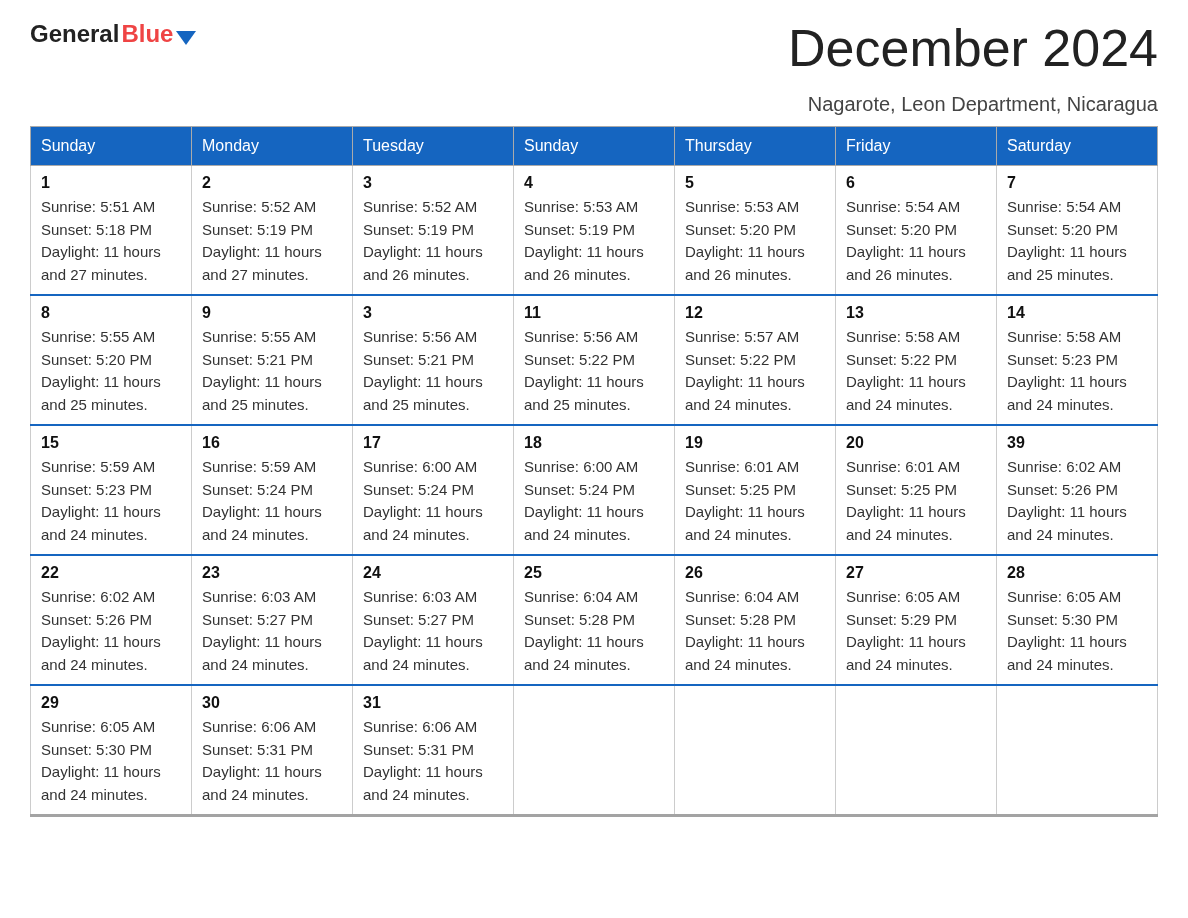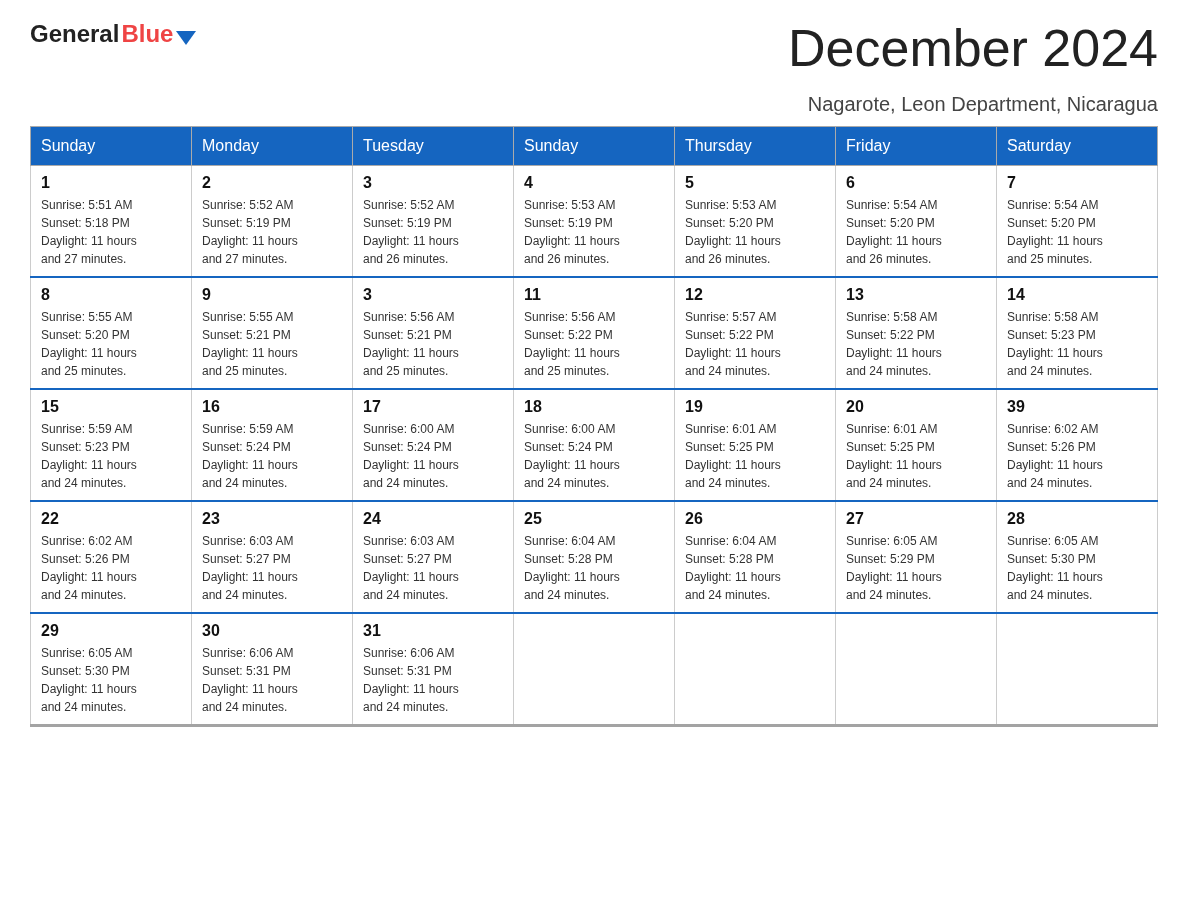--- a/index.html
+++ b/index.html
@@ -55,21 +55,21 @@
       color: #333;
     }
     .calendar td .day-number {
       font-size: 16px;
       font-weight: bold;
       color: #111;
       display: block;
       margin-bottom: 4px;
     }
     .calendar td .day-info {
-      font-size: 12px;
+      font-size: 15px;
       line-height: 1.5;
       color: #333;
     }
     .calendar tr td {
       border-bottom: 2px solid #1565c0;
     }
     .calendar tbody tr:last-child td {
       border-bottom: 3px solid #a3a3a3;
     }
     .empty-cell {

